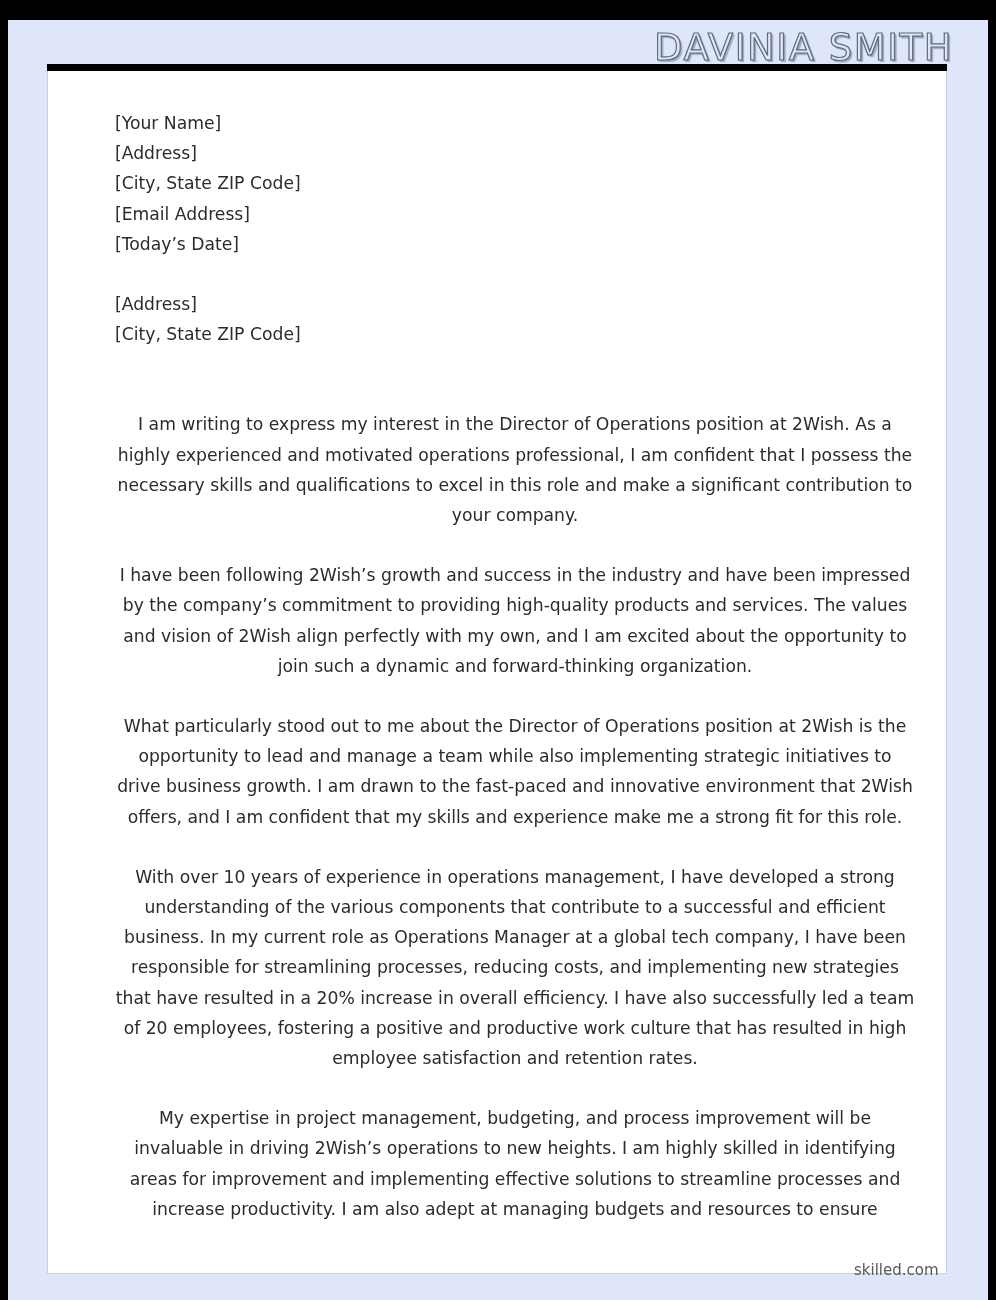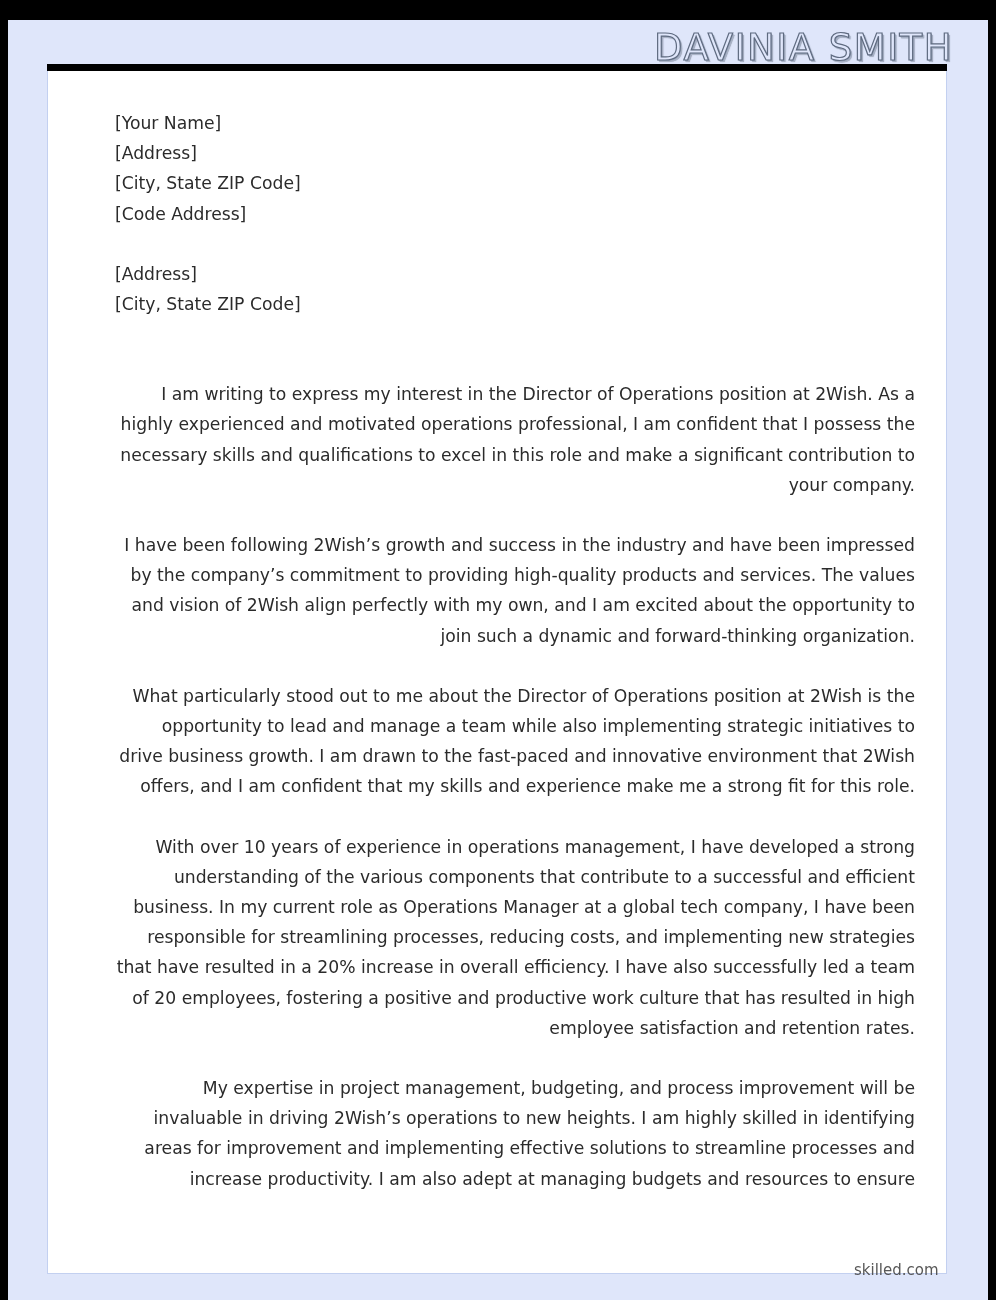--- a/index.html
+++ b/index.html
@@ -96,21 +96,21 @@
 
   .addr-block { margin: 0; }
   .addr-line  { display: block; white-space: nowrap; }
 
   .block-gap { height: 30px; }
 
   .salutation { margin: 0; }
 
   .letter-para {
     margin: 0;
-    text-align: right;
+    text-align: center;
   }
 
   .para-gap { height: 30px; }
 
   
   #watermark {
     position: absolute;
     left: 846px;
     top: 1241px;
     font-family: "DejaVu Sans", sans-serif;
@@ -135,21 +135,22 @@
 
     <div id="page-sheet"></div>
     <div id="page-top-rule"></div>
 
     <div id="letter-body">
 
       <div class="addr-block">
         <span class="addr-line">[Your Name]</span>
         <span class="addr-line">[Address]</span>
         <span class="addr-line">[City, State ZIP Code]</span>
-        <span class="addr-line">[Code Address]</span>
+        <span class="addr-line">[Email Address]</span>
+        <span class="addr-line">[Today’s Date]</span>
       </div>
 
       <div class="block-gap"></div>
 
       <div class="addr-block">
         <span class="addr-line">[Address]</span>
         <span class="addr-line">[City, State ZIP Code]</span>
       </div>
 
       <div class="block-gap"></div>

